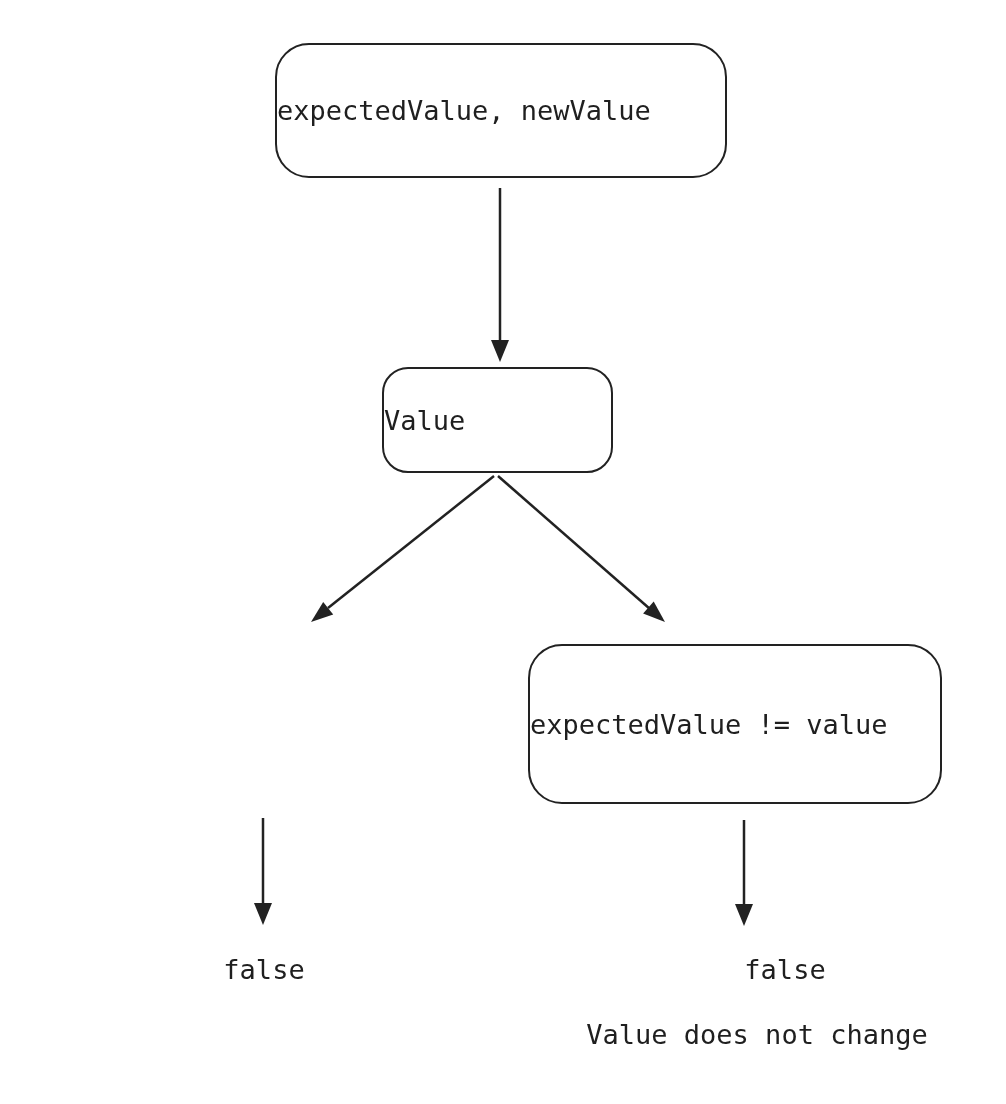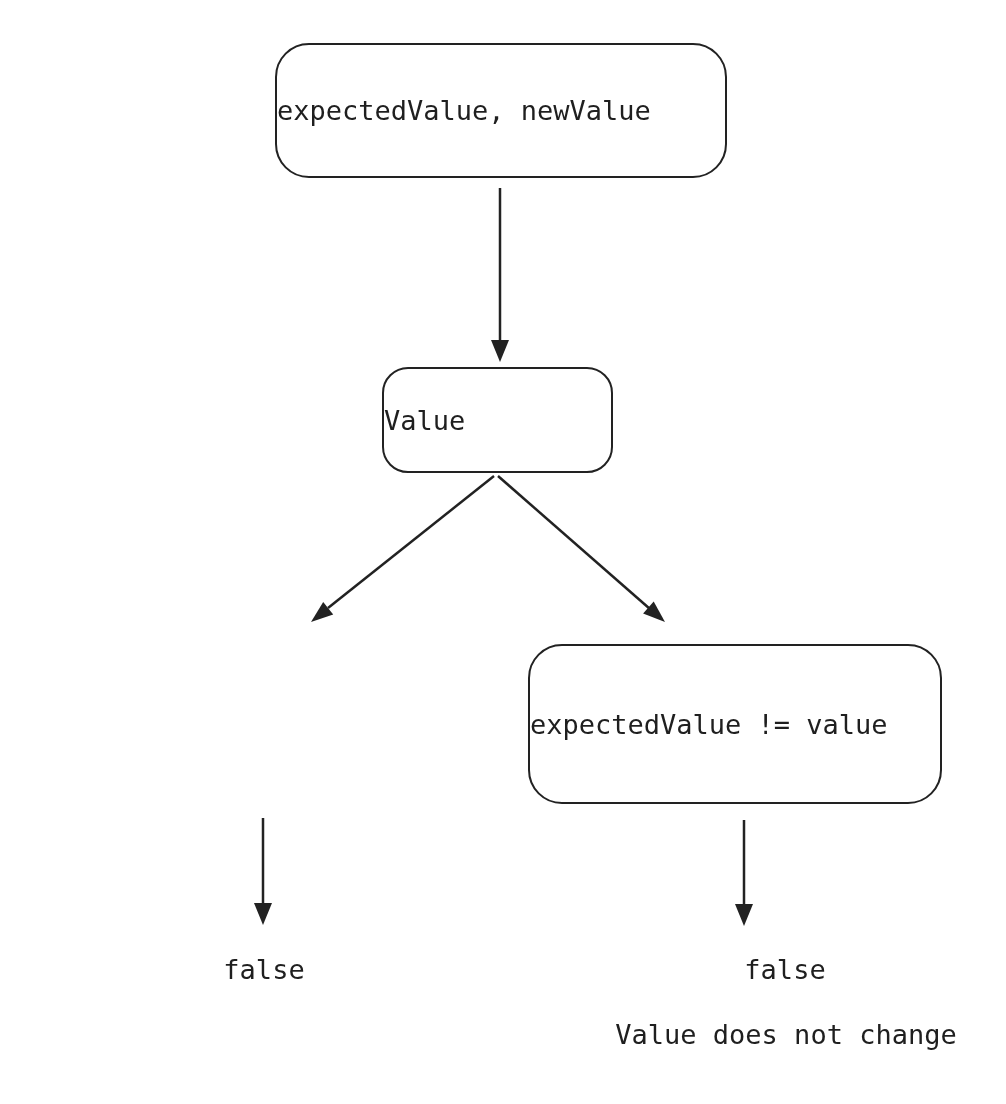--- a/index.html
+++ b/index.html
@@ -43,21 +43,21 @@
   .floating-label {
     position: absolute;
     transform: translateX(-50%);
     font-size: 27px;
     line-height: 34px;
     white-space: nowrap;
   }
   .label-true       { left: 264px; top: 953px; }
   .label-true-desc  { left: 267px; top: 1016px; }
   .label-false      { left: 746px; top: 953px; margin-left: 39px; }
-  .label-false-desc { left: 786px; top: 1018px; text-align: right; }
+  .label-false-desc { left: 757px; top: 1018px; text-align: right; }
   .edge-line {
     stroke: #222222;
     stroke-width: 2.5;
     fill: none;
   }
   .edge-head {
     fill: #222222;
     stroke: none;
   }
 </style>

